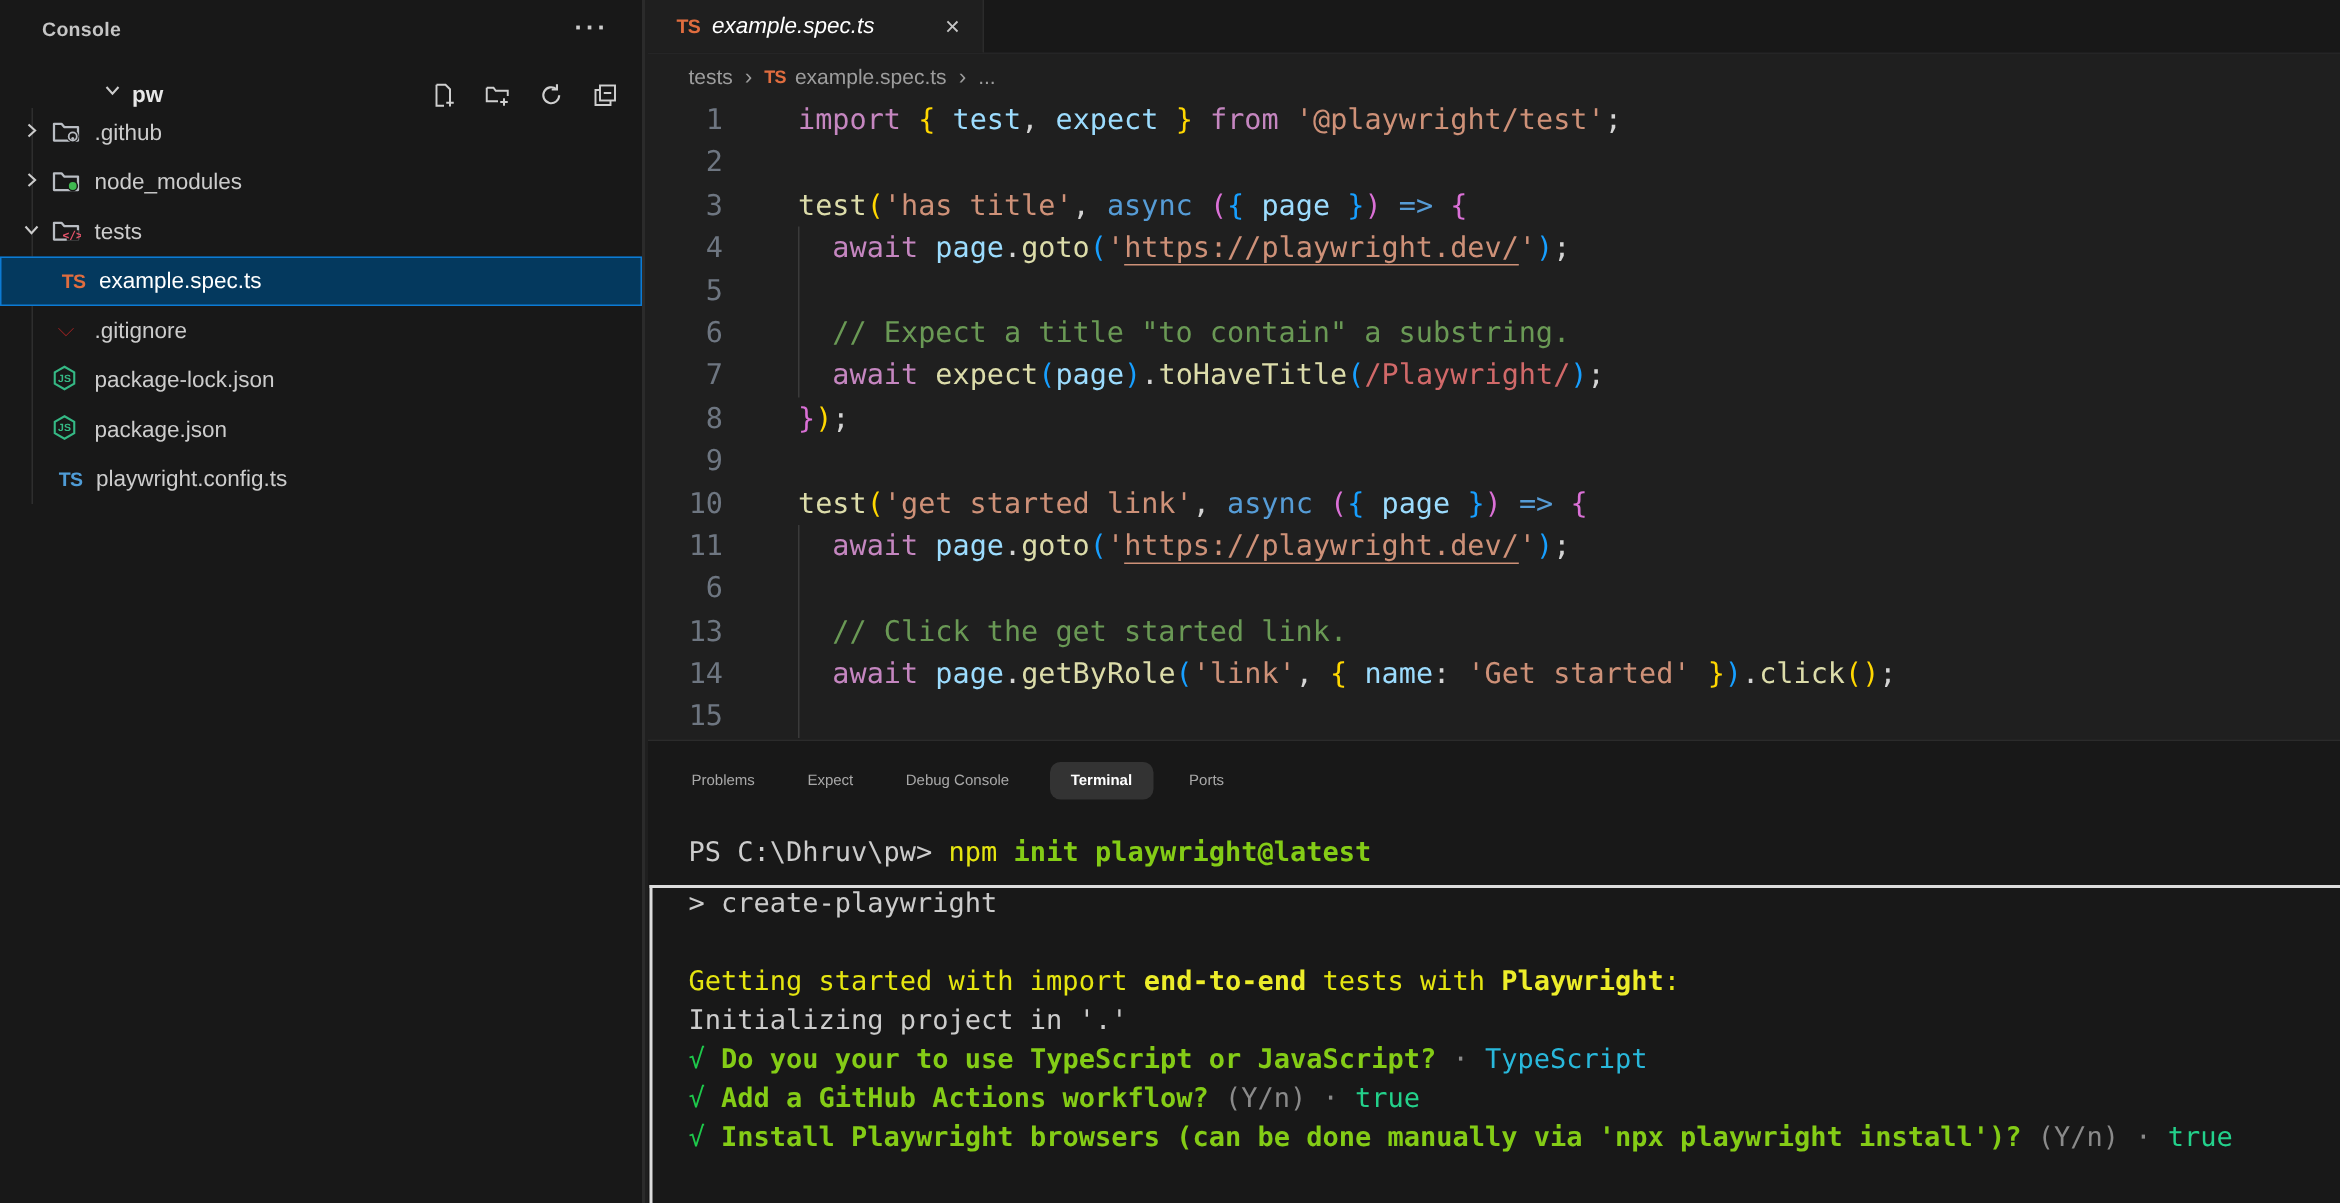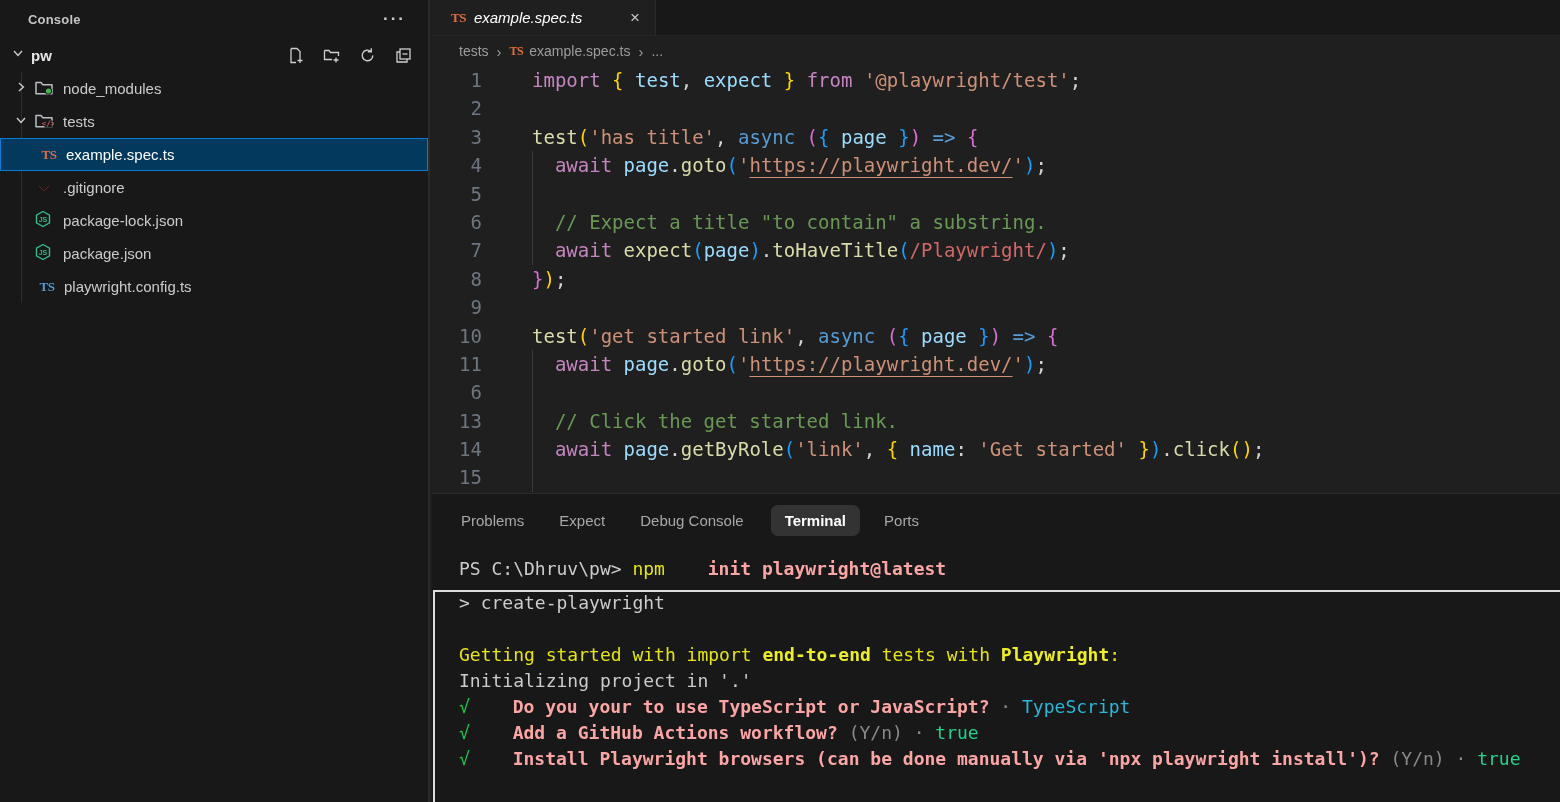--- a/index.html
+++ b/index.html
@@ -9,36 +9,36 @@
     background:#1f1f1f; font-family:"Liberation Sans", sans-serif; color:#cccccc;
   }
   
   .sidebar {
     position:absolute; left:0; top:0; width:430px; height:802px;
     background:#181818; border-right:2px solid #2b2b2b;
   }
   .sb-header { display:flex; align-items:center; justify-content:space-between; height:38px; padding:0 22px 0 28px; }
   .sb-title { font-size:13px; font-weight:700; color:#c5c5c5; letter-spacing:.2px; }
   .sb-more { font-size:17px; font-weight:700; color:#cccccc; letter-spacing:2px; cursor:pointer; line-height:10px; }
-  .sb-section { display:flex; align-items:center; height:34px; padding-left:11px; }
+  .sb-section { display:flex; align-items:flex-end; height:34px; padding-left:24px;margin-left:44px; }
   .sb-section .chev { margin-right:6px; }
   .sb-section-name { font-size:15px; font-weight:700; color:#e7e7e7; flex:1; }
   .sb-actions { display:flex; align-items:center; gap:19px; padding-right:16px; }
   .sb-actions svg { display:block; cursor:pointer; }
   .tree { position:relative; }
   .tree-guide { position:absolute; left:21px; top:0; bottom:0; width:1px; background:#2e2e2e; }
   .row {
     position:relative; display:flex; align-items:center; height:33px; font-size:15px; color:#cccccc; cursor:pointer;
   }
   .row .chev { width:16px; margin-left:14px; margin-right:4px; flex:0 0 auto; }
   .row .no-chev { width:16px; margin-left:14px; margin-right:4px; flex:0 0 auto; }
   .row .f-icon { width:20px; margin-right:9px; flex:0 0 auto; position:relative; }
   .row.selected { background:#04395e; color:#ffffff; }
   .row.selected::after { content:""; position:absolute; inset:0; border:1px solid #0c7bd4; pointer-events:none; }
-  .ts-ic { font-family:Liberation Serif, serif; font-weight:700; font-size:13px; letter-spacing:-.5px; }
+  .ts-ic { font-family:Liberation Sans, sans-serif; font-weight:700; font-size:13px; letter-spacing:-.5px; }
   .ts-orange { color:#e06d3f; }
   .ts-blue { color:#4f9cd6; }
   .row .ts-ic { width:26px; text-align:center; margin-right:4px; flex:0 0 auto; }
   .indent2 { padding-left:36px; }
   .diamond { width:13px; height:13px; background:#ef5552; transform:rotate(45deg); border-radius:2px; position:relative; margin-left:3px; }
   .diamond::after { content:""; position:absolute; left:3px; top:3px; width:7px; height:7px; border-left:1.6px solid #7a1f1f; border-bottom:1.6px solid #7a1f1f; border-radius:1px; transform:rotate(-45deg); }
   
   .main { position:absolute; left:432px; top:0; right:0; height:802px; background:#1f1f1f; }
   .tabbar { display:flex; height:36px; background:#181818; border-bottom:1px solid #252526; }
   .tab {
@@ -67,28 +67,28 @@
   .tk-str { color:#ce9178; }
   .tk-strU{ color:#ce9178; text-decoration:underline; text-underline-offset:5px; }
   .tk-cmt { color:#6a9955; }
   .tk-rgx { color:#d16969; }
   .tk-pun { color:#d4d4d4; }
   .tk-b1  { color:#ffd700; }
   .tk-b2  { color:#da70d6; }
   .tk-b3  { color:#179fff; }
   
   .panel { position:absolute; left:0; right:0; top:493px; bottom:0; background:#181818; border-top:1px solid #2b2b2b; }
-  .panel-tabs { display:flex; align-items:center; height:52px; padding-left:29px; font-size:15px; }
+  .panel-tabs { display:flex; align-items:center; height:52px; padding-left:29px; font-size:10px; }
   .ptab { color:#a8a8a8; margin-right:35px; cursor:pointer; }
   .ptab.active { color:#ffffff; font-weight:700; background:#333333; border-radius:7px; padding:7px 14px; margin-left:-8px; margin-right:24px; }
   .term { padding:10px 0 0 27px; font-family:"DejaVu Sans Mono","Liberation Mono",monospace; font-size:18px; color:#cccccc; }
   .term-line { height:26px; line-height:26px; white-space:pre; }
   .term-line.gap { margin-top:8px; }
   .tm-wh  { color:#cccccc; }
-  .tm-whb { color:#fca5a5; font-weight:700;padding-left:32px; }
+  .tm-whb { color:#84cc16; font-weight:700; }
   .tm-yel { color:#e5e510; }
   .tm-yelb{ color:#eded2a; font-weight:700; }
   .tm-grn { color:#23d18b; }
   .tm-chk { color:#1ec94b; }
   .tm-cyn { color:#29b8db; }
   .tm-gry { color:#8a8a8a; }
   
   .annotation {
     position:absolute; left:433px; top:590px; width:1400px; height:400px;
     border-top:2px solid #dcdcdc; border-left:2px solid #dcdcdc; pointer-events:none;
@@ -129,20 +129,32 @@
             <rect x="5" y="2" width="10" height="10" fill="none" stroke="#cfcfcf" stroke-width="1.3"></rect>
             <path d="M5 5 h-3 v10 h10 v-3" fill="none" stroke="#cfcfcf" stroke-width="1.3"></path>
             <path d="M7.5 7 h5" stroke="#cfcfcf" stroke-width="1.3"></path>
           </svg>
       </span>
     </div>
 
     <div class="tree">
       <div class="tree-guide"></div>
 
+      <div class="row">
+        <span class="chev"><svg width="14" height="14" viewBox="0 0 14 14">
+              <polyline points="5,3 9.4,7 5,11" fill="none" stroke="#cccccc" stroke-width="1.4"></polyline>
+            </svg></span>
+        <span class="f-icon"><svg width="20" height="18" viewBox="0 0 20 18">
+              <path d="M2 4.5 h5 l1.8 2.2 H18 v9 H2 z" fill="none" stroke="#b9bdc3" stroke-width="1.5" stroke-linejoin="round"></path>
+              <circle cx="14.5" cy="13" r="4" fill="#181818"></circle>
+              <circle cx="14.5" cy="13" r="2.7" fill="none" stroke="#b9bdc3" stroke-width="1.2"></circle>
+              <circle cx="14.5" cy="14.4" r="1" fill="#b9bdc3"></circle>
+            </svg></span>
+        <span>.github</span>
+      </div>
 
       <div class="row">
         <span class="chev"><svg width="14" height="14" viewBox="0 0 14 14">
               <polyline points="5,3 9.4,7 5,11" fill="none" stroke="#cccccc" stroke-width="1.4"></polyline>
             </svg></span>
         <span class="f-icon"><svg width="20" height="18" viewBox="0 0 20 18">
               <path d="M2 4.5 h5 l1.8 2.2 H18 v9 H2 z" fill="none" stroke="#b9bdc3" stroke-width="1.5" stroke-linejoin="round"></path>
               <circle cx="14.5" cy="13" r="3.6" fill="#181818"></circle>
               <circle cx="14.5" cy="13" r="2.6" fill="#3fb950"></circle>
             </svg></span>

